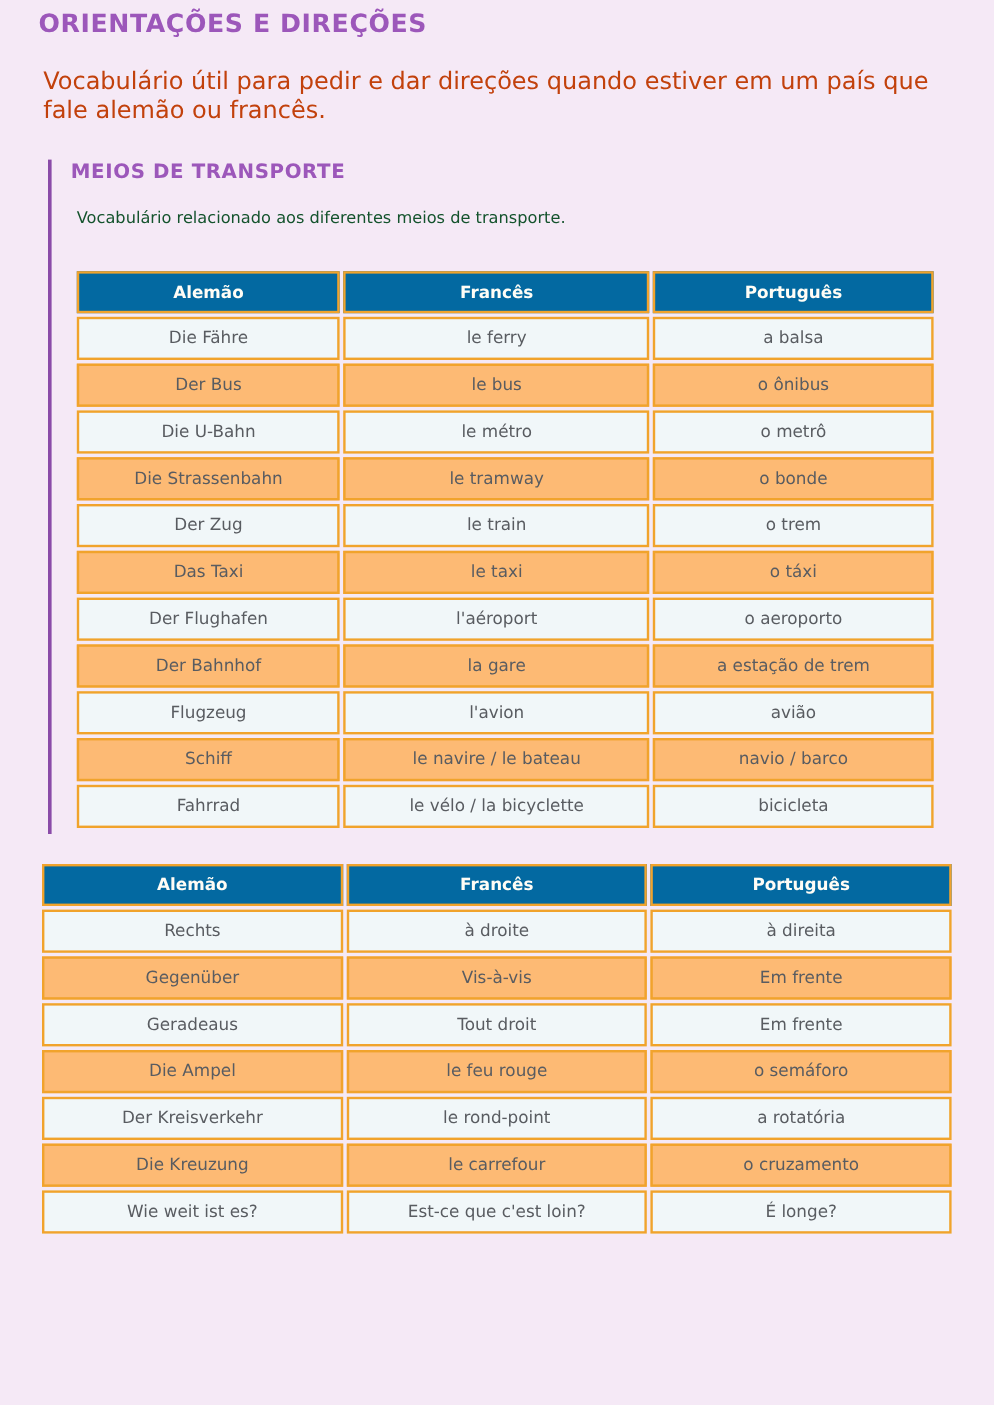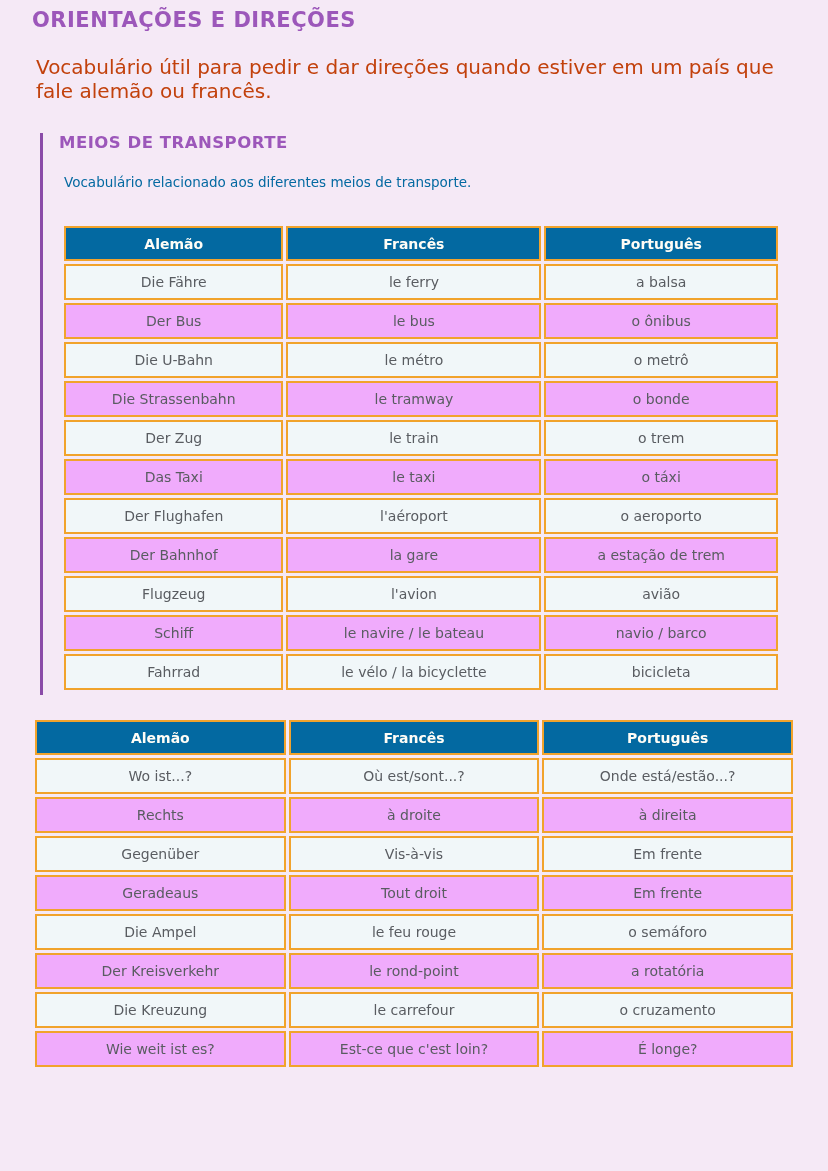--- a/index.html
+++ b/index.html
@@ -38,21 +38,21 @@
   }
   .section-heading {
     color: #9c57ba;
     font-size: 16.5px;
     font-weight: 700;
     letter-spacing: 0.5px;
   }
   .section-desc {
     margin-top: 22px;
     margin-left: 5px;
-    color: #0369a1;
+    color: #14532d;
     font-size: 13.5px;
   }
   table.vocab {
     border-collapse: separate;
     border-spacing: 3px;
     margin-top: 33px;
   }
   table.vocab th, table.vocab td {
     border: 2px solid #f1a32c;
     text-align: center;
@@ -62,21 +62,21 @@
   }
   table.vocab th {
     background: #0369a1;
     color: #fffdf6;
     font-weight: 700;
     height: 35px;
   }
   table.vocab td {
     height: 36px;
     color: #595c61;
-    background: #f0abfc;
+    background: #fdba74;
   }
   table.vocab tbody tr:nth-child(odd) td { background: #f1f7f9; }
   #transport-table {
     width: 720px;
     margin-left: 2px;
   }
   #directions-table {
     width: 764px;
     margin-top: 22px;
   }
@@ -170,25 +170,20 @@
   <table class="vocab" id="directions-table">
     <thead>
       <tr>
           <th>Alemão</th>
           <th>Francês</th>
           <th>Português</th>
         </tr>
     </thead>
     <tbody>
         <tr>
-          <td>Wo ist...?</td>
-          <td>Où est/sont...?</td>
-          <td>Onde está/estão...?</td>
-        </tr>
-        <tr>
           <td>Rechts</td>
           <td>à droite</td>
           <td>à direita</td>
         </tr>
         <tr>
           <td>Gegenüber</td>
           <td>Vis-à-vis</td>
           <td>Em frente</td>
         </tr>
         <tr>

